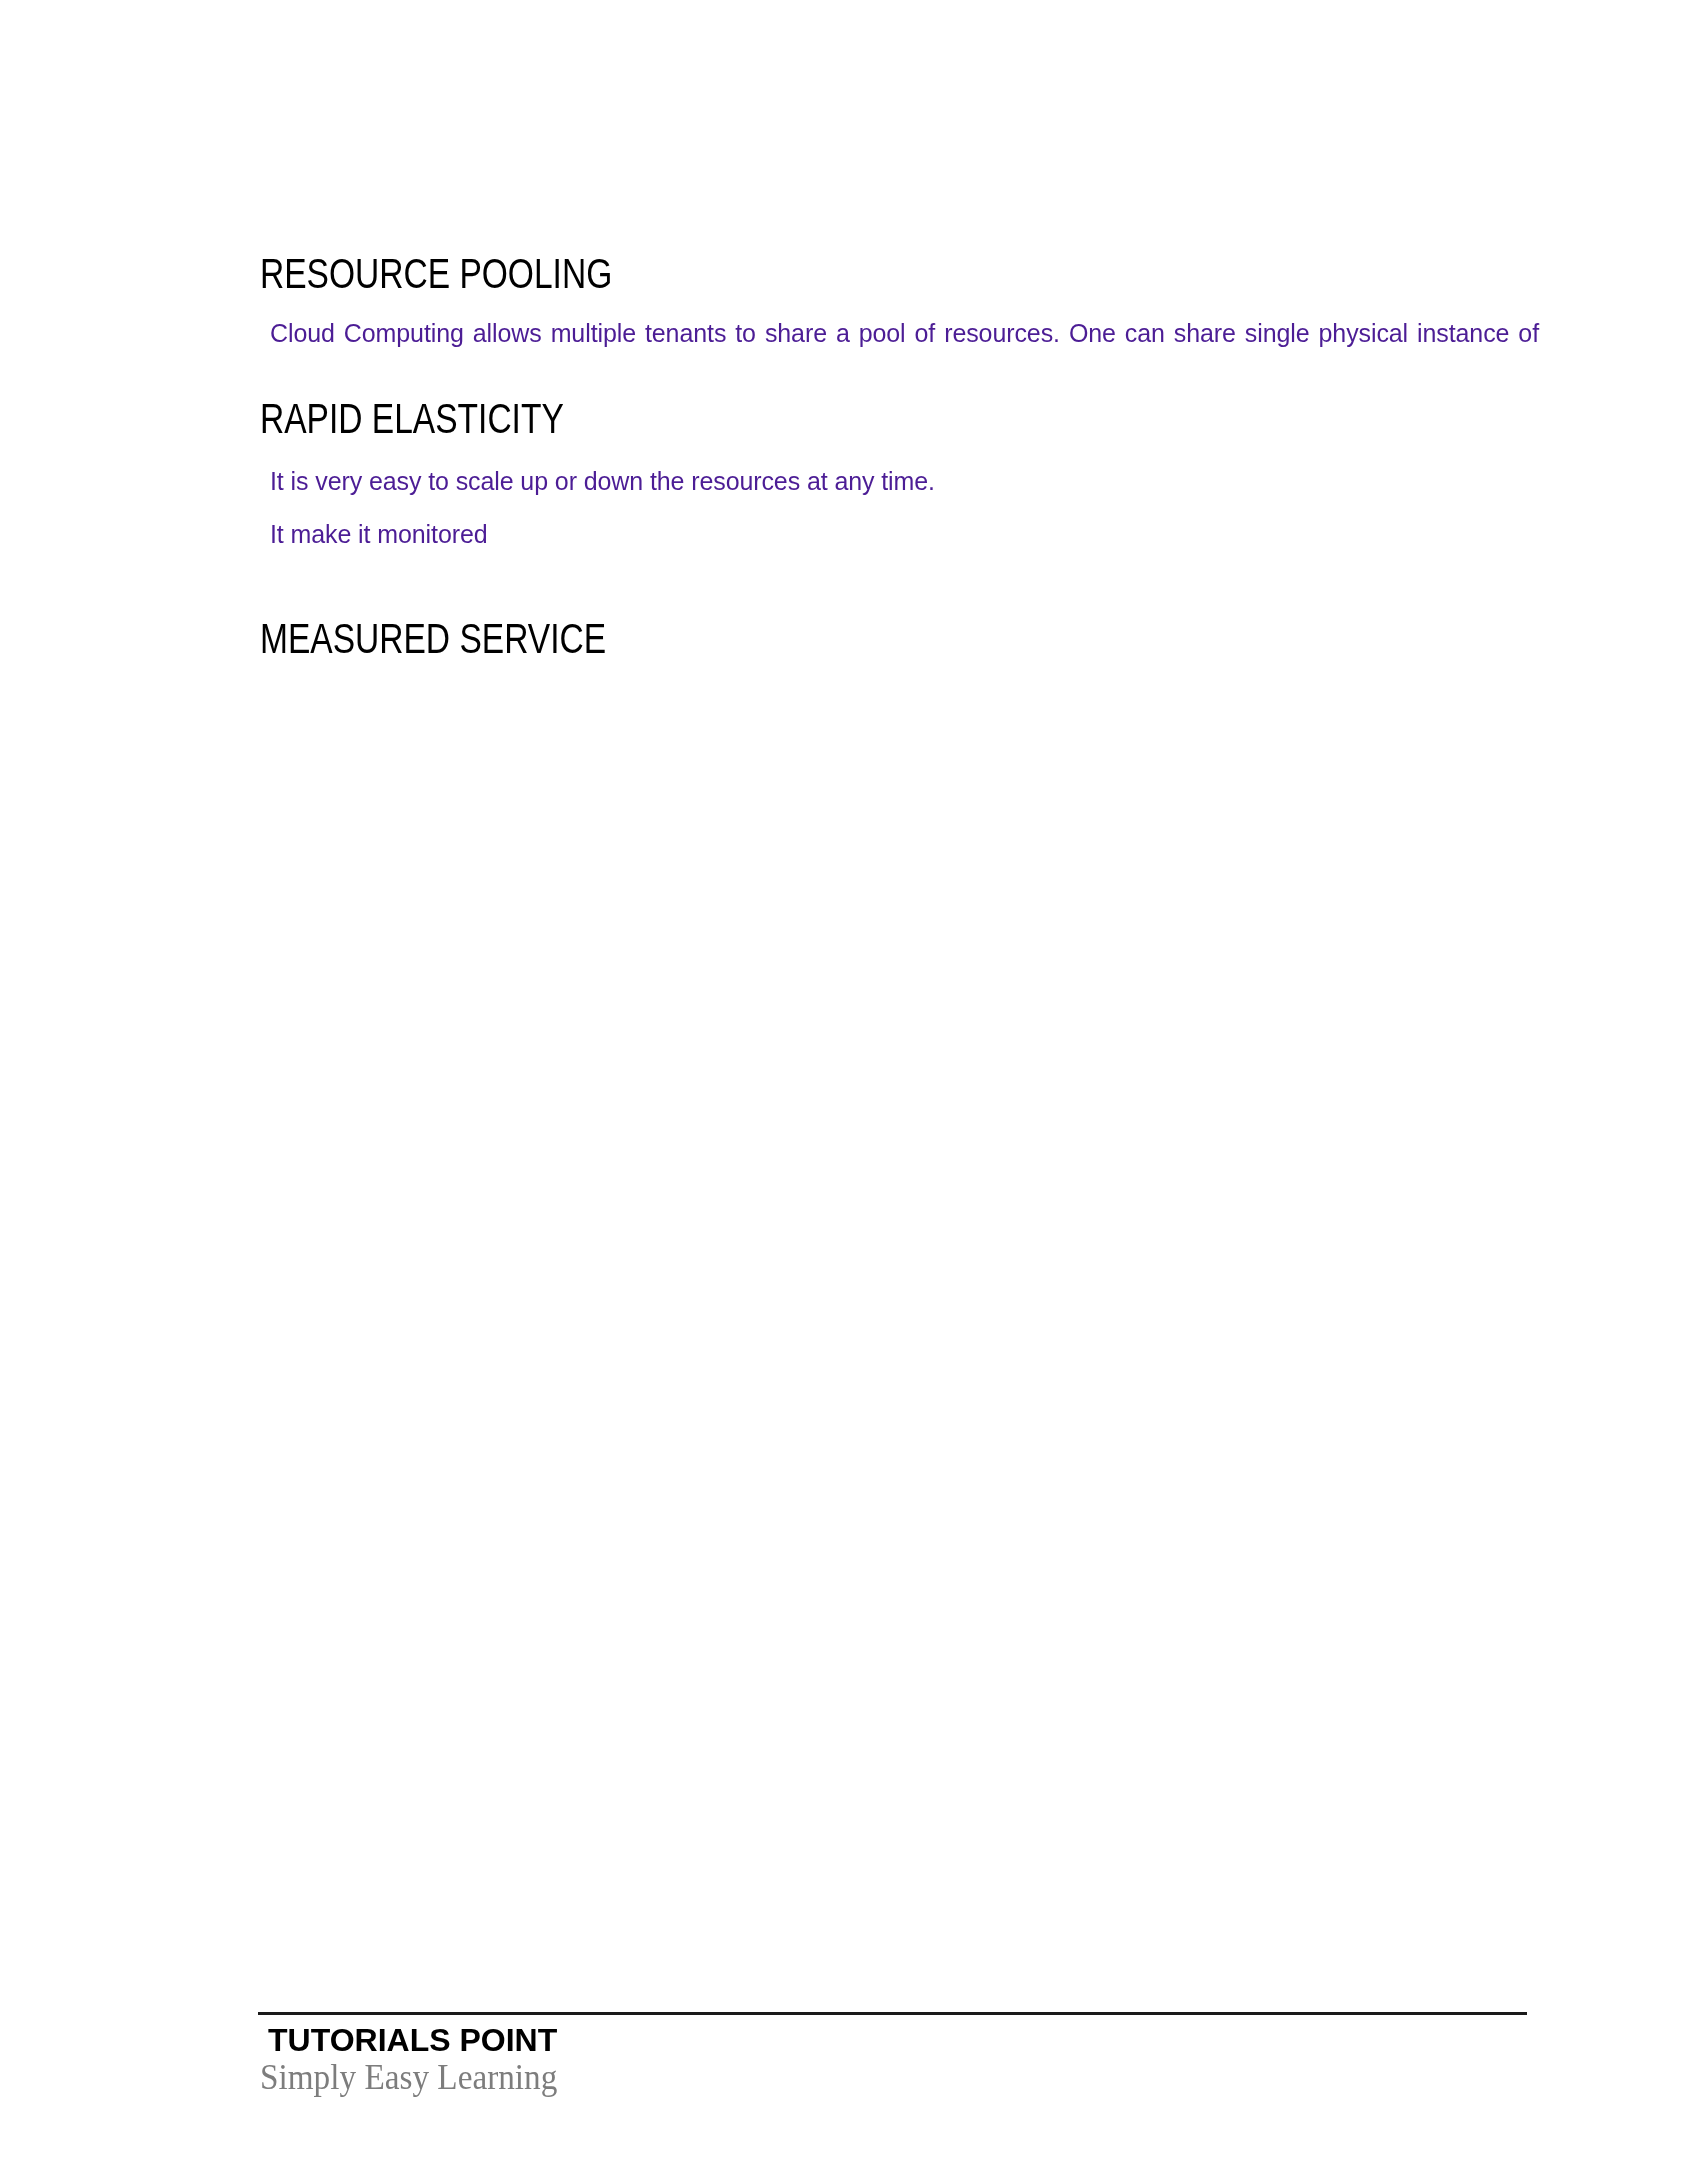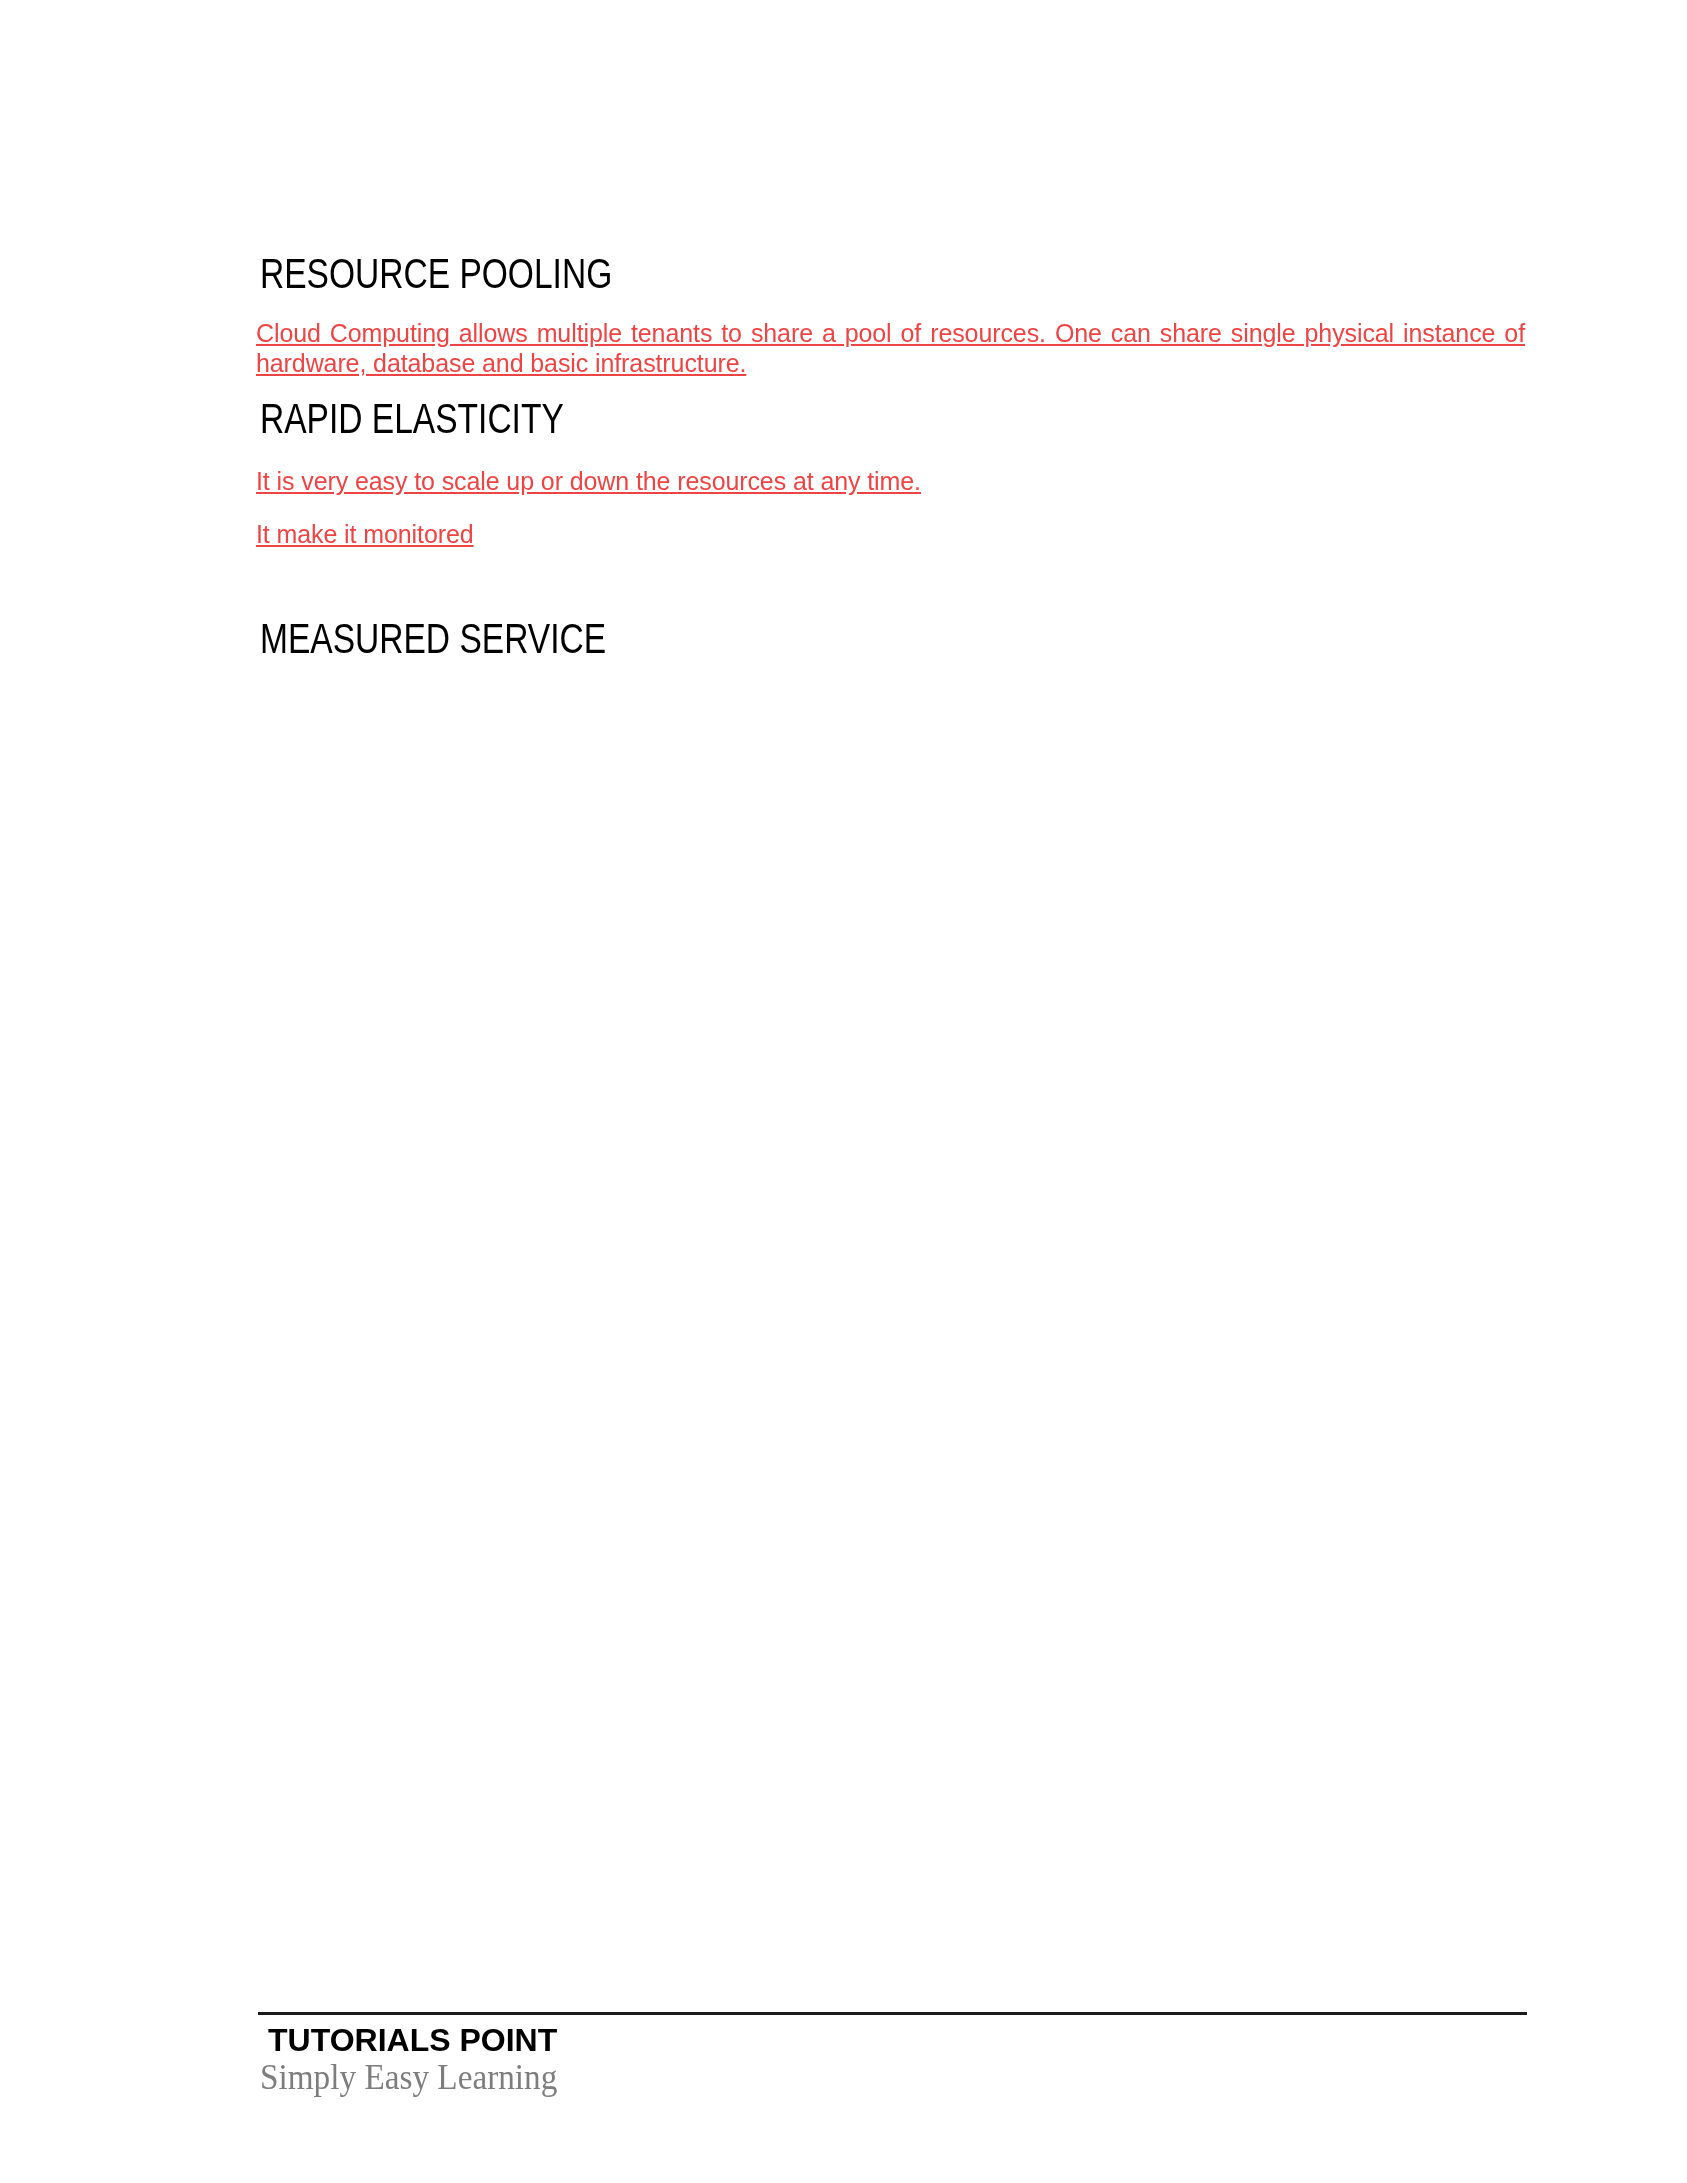--- a/index.html
+++ b/index.html
@@ -19,27 +19,26 @@
     font-size: 43px;
     font-weight: 400;
     line-height: 1;
     white-space: nowrap;
     transform: scaleX(0.78);
     transform-origin: 0 50%;
     color: #000000;
   }
   .para {
     position: absolute;
-    left: 256px;
+    left: 270px;
     width: 1269px;
     font-size: 25px;
     line-height: 30px;
     letter-spacing: -0.1px;
-    color: #ef4444;
-    text-decoration: underline;
+    color: #4c1d95;
   }
   .ln { white-space: normal; }
   .ln.just {
     text-align: justify;
     text-align-last: justify;
     text-justify: inter-word;
   }
   .b { font-weight: 700; }
   .footer-rule {
     position: absolute;
@@ -73,21 +72,20 @@
 </style>
 </head>
 <body>
 
 <div class="page">
 
   <h1 class="h" style="top:252px">RESOURCE POOLING</h1>
 
   <div class="para" style="top:318px">
     <div class="ln just">Cloud Computing allows multiple tenants to share a pool of resources. One can share single physical instance of</div>
-    <div class="ln">hardware, database and basic infrastructure.</div>
   </div>
 
   <h1 class="h" style="top:397px">RAPID ELASTICITY</h1>
 
   <div class="para" style="top:466px">
     <div class="ln">It is very easy to scale up or down the resources at any time.</div>
   </div>
 
   <div class="para" style="top:519px">
     <div class="ln">It make it monitored</div>

